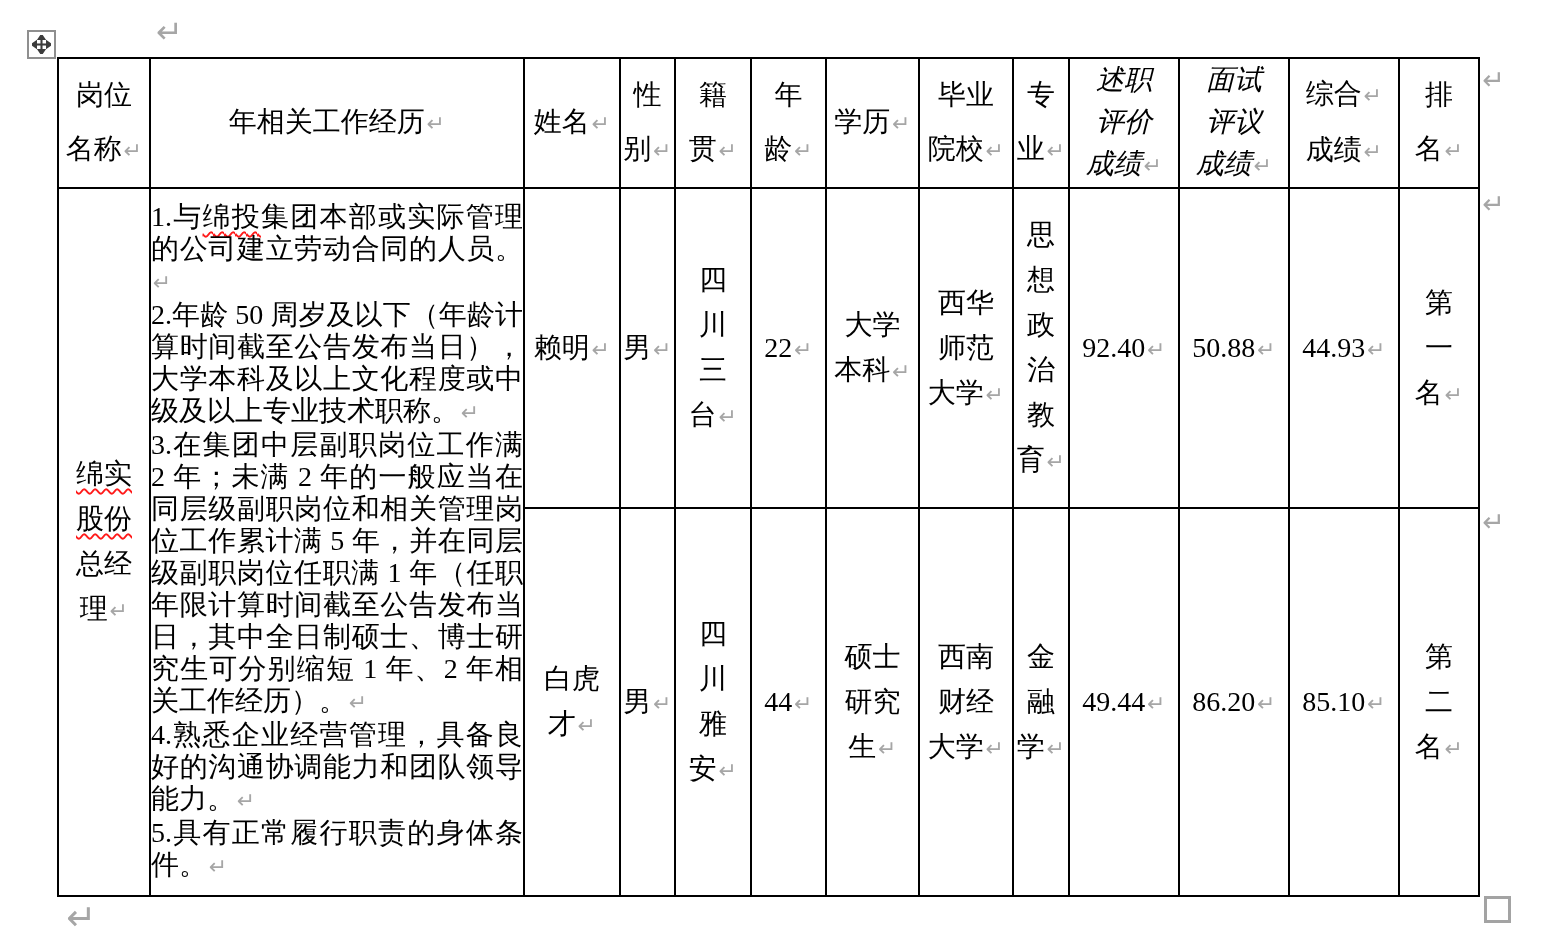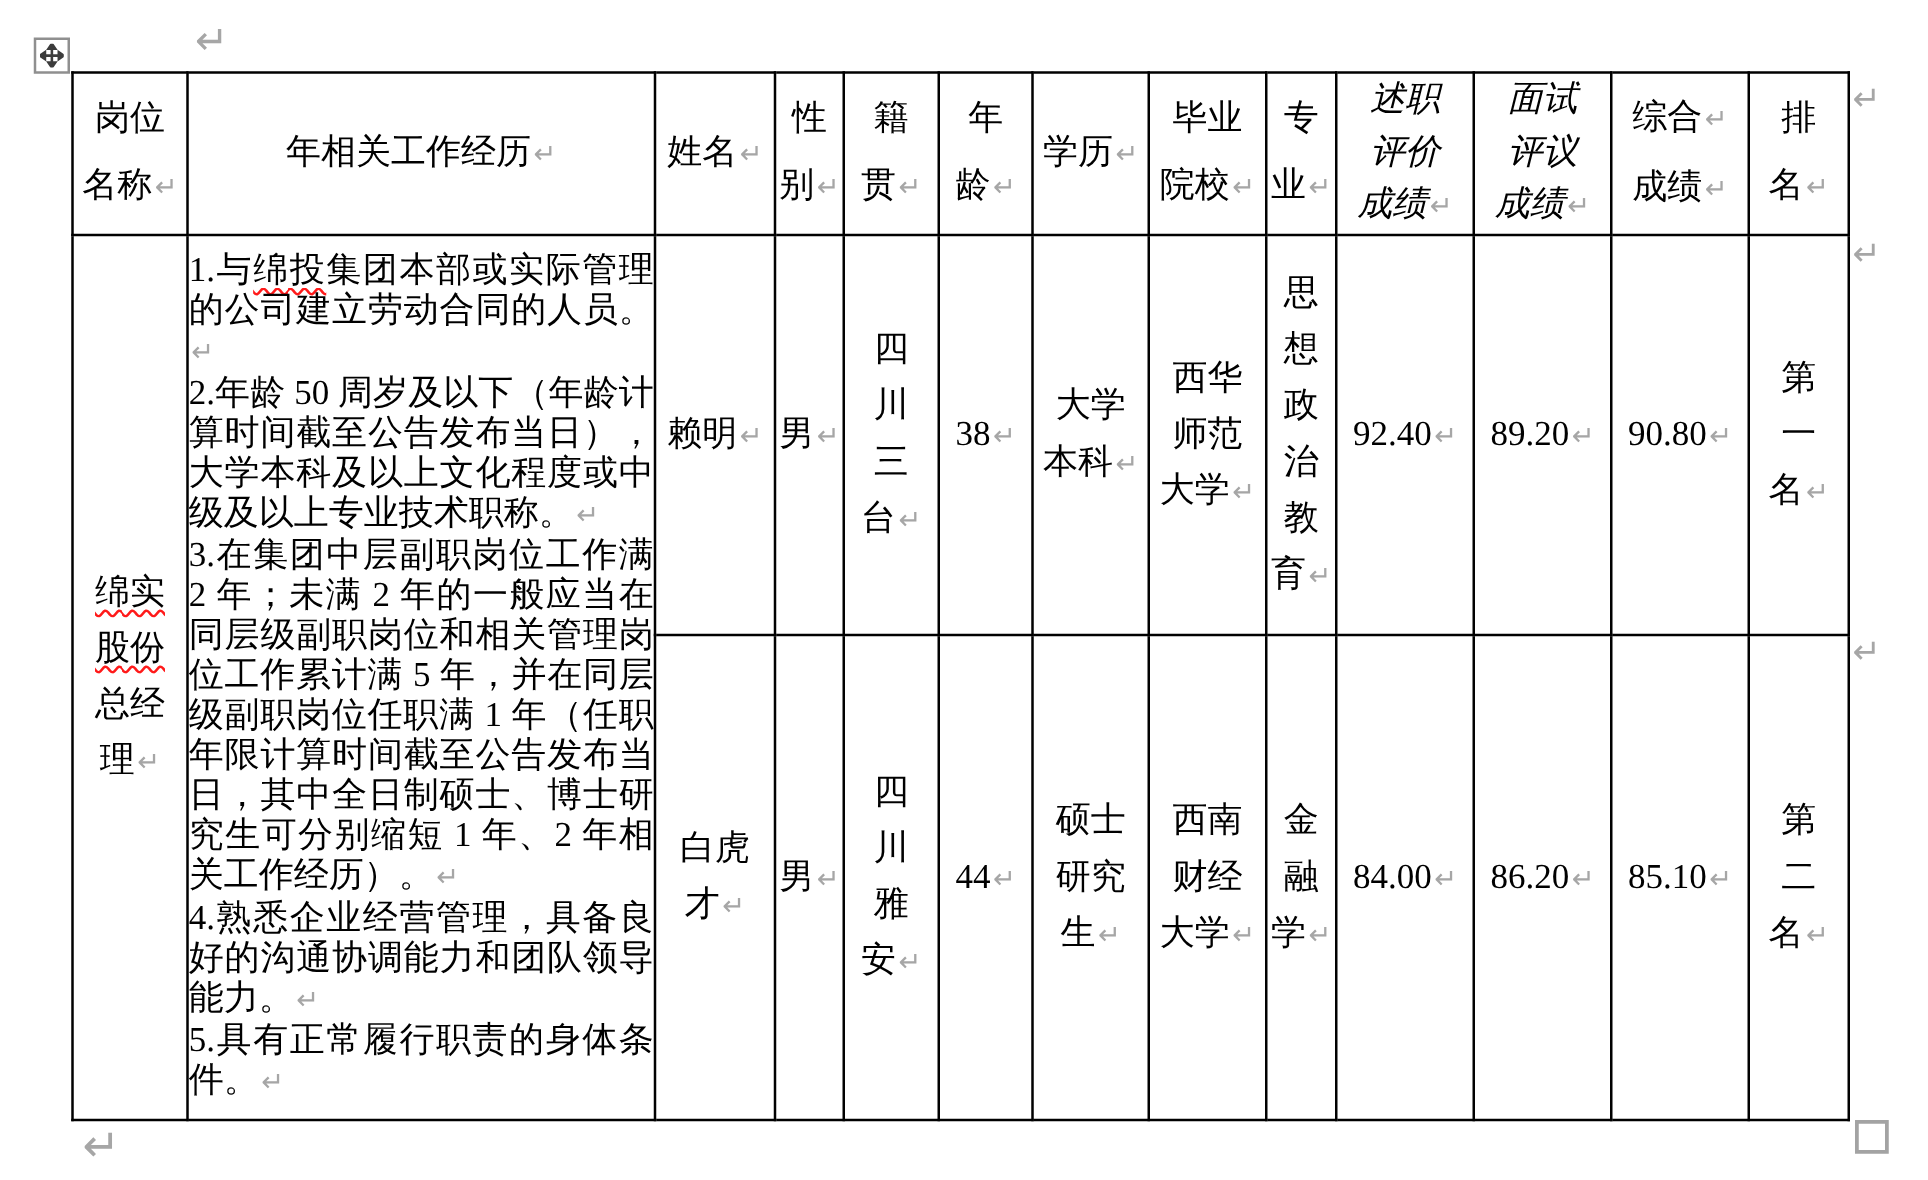--- a/index.html
+++ b/index.html
@@ -191,21 +191,21 @@
       <td>
           <div class="para"><span>男</span><span class="crlf">↵</span></div>
         </td>
       <td>
           <div class="para"><span>四
 川
 三
 台</span><span class="crlf">↵</span></div>
         </td>
       <td>
-          <div class="para"><span>38</span><span class="crlf">↵</span></div>
+          <div class="para"><span>22</span><span class="crlf">↵</span></div>
         </td>
       <td>
           <div class="para"><span>大学
 本科</span><span class="crlf">↵</span></div>
         </td>
       <td>
           <div class="para"><span>西华
 师范
 大学</span><span class="crlf">↵</span></div>
         </td>
@@ -214,24 +214,24 @@
 想
 政
 治
 教
 育</span><span class="crlf">↵</span></div>
         </td>
       <td>
           <div class="para"><span>92.40</span><span class="crlf">↵</span></div>
         </td>
       <td>
-          <div class="para"><span>89.20</span><span class="crlf">↵</span></div>
-        </td>
-      <td>
-          <div class="para"><span>90.80</span><span class="crlf">↵</span></div>
+          <div class="para"><span>50.88</span><span class="crlf">↵</span></div>
+        </td>
+      <td>
+          <div class="para"><span>44.93</span><span class="crlf">↵</span></div>
         </td>
       <td>
           <div class="para"><span>第
 一
 名</span><span class="crlf">↵</span></div>
         </td>
     </tr>
     <tr class="r2">
       <td>
           <div class="para"><span>白虎
@@ -258,21 +258,21 @@
           <div class="para"><span>西南
 财经
 大学</span><span class="crlf">↵</span></div>
         </td>
       <td>
           <div class="para"><span>金
 融
 学</span><span class="crlf">↵</span></div>
         </td>
       <td>
-          <div class="para"><span>84.00</span><span class="crlf">↵</span></div>
+          <div class="para"><span>49.44</span><span class="crlf">↵</span></div>
         </td>
       <td>
           <div class="para"><span>86.20</span><span class="crlf">↵</span></div>
         </td>
       <td>
           <div class="para"><span>85.10</span><span class="crlf">↵</span></div>
         </td>
       <td>
           <div class="para"><span>第
 二

